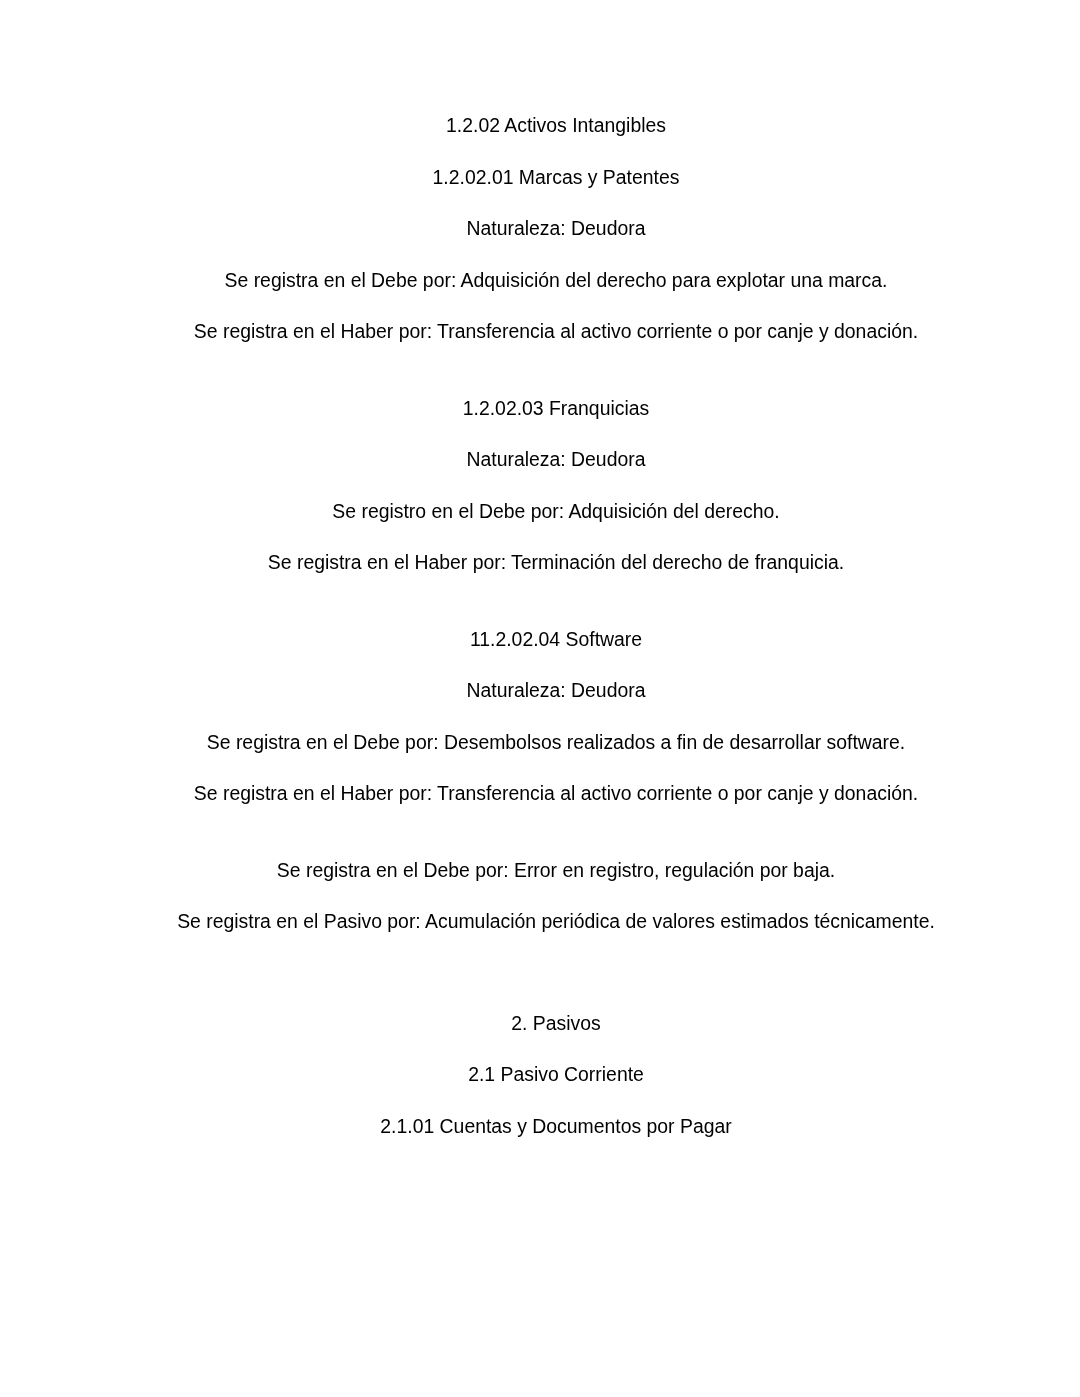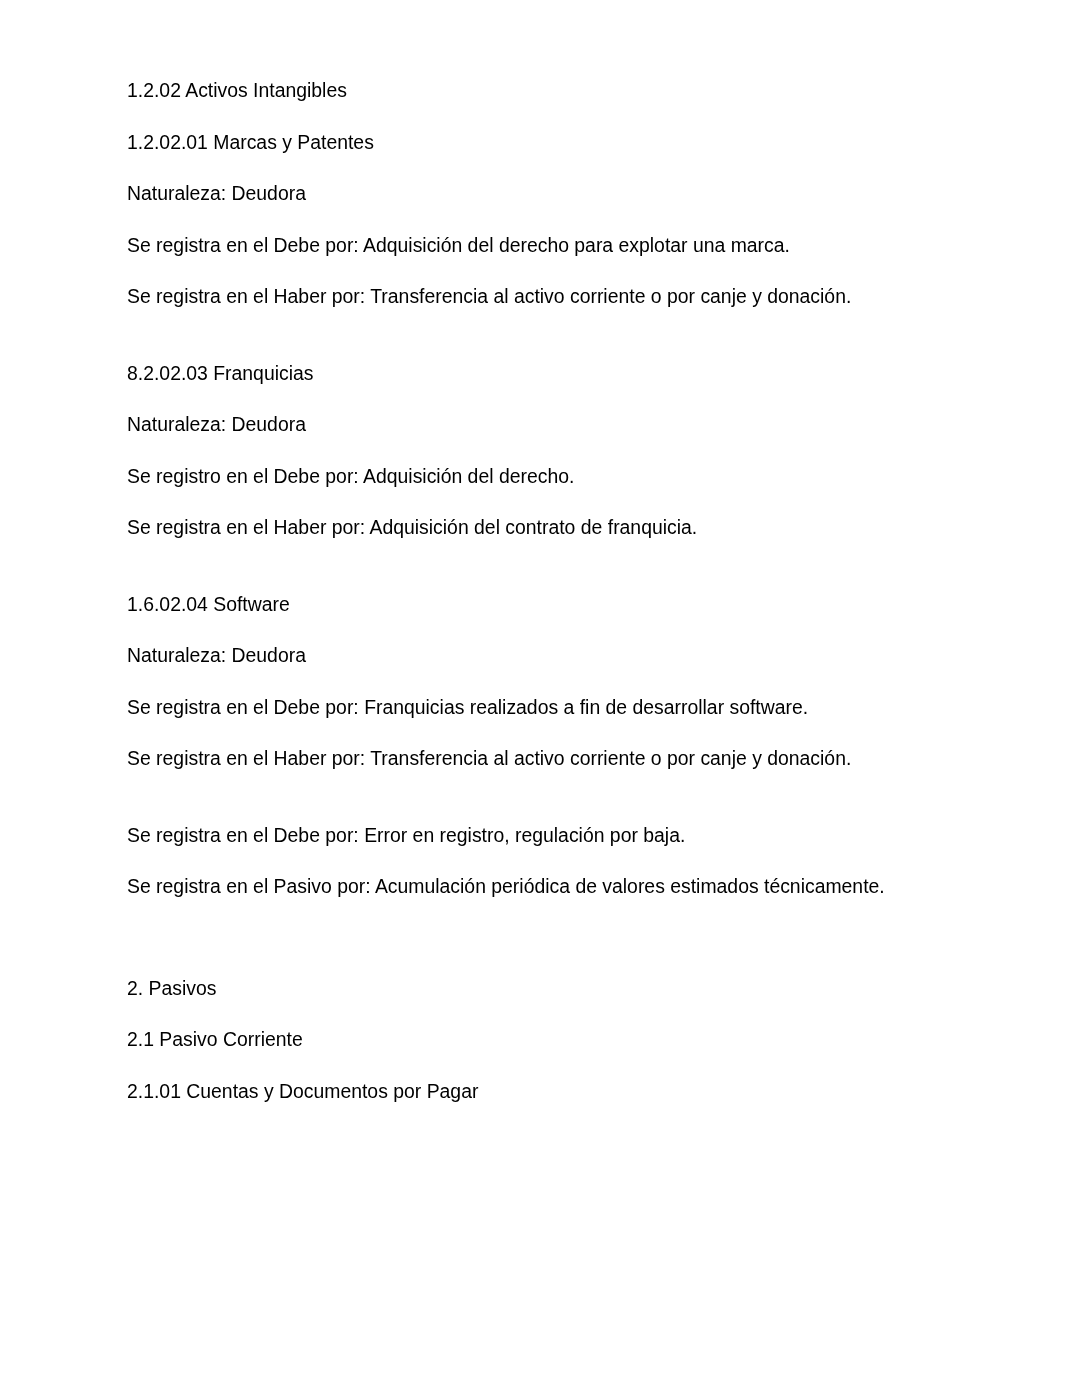--- a/index.html
+++ b/index.html
@@ -11,21 +11,22 @@
     height: 1397px;
     background: #ffffff;
     color: #000000;
     font-family: "Liberation Sans", "DejaVu Sans", sans-serif;
     overflow: hidden;
   }
   .page {
     box-sizing: border-box;
     width: 1080px;
     height: 1237px;
-    padding: 65px 95px 0 127px;
+    padding: 100px 95px 0 127px;
+    text-align: center;
   }
   .doc-line {
     margin: 0;
     font-size: 19.4px;
     line-height: 51.5px;
     white-space: nowrap;
     letter-spacing: 0;
   }
   .section-gap {
     height: 25px;
@@ -43,32 +44,32 @@
     <p class="doc-line">1.2.02 Activos Intangibles</p>
     <p class="doc-line">1.2.02.01 Marcas y Patentes</p>
     <p class="doc-line">Naturaleza: Deudora</p>
     <p class="doc-line">Se registra en el Debe por: Adquisición del derecho para explotar una marca.</p>
     <p class="doc-line">Se registra en el Haber por: Transferencia al activo corriente o por canje y donación.</p>
   </section>
 
   <div class="section-gap"></div>
 
   <section>
-    <p class="doc-line">8.2.02.03 Franquicias</p>
+    <p class="doc-line">1.2.02.03 Franquicias</p>
     <p class="doc-line">Naturaleza: Deudora</p>
     <p class="doc-line">Se registro en el Debe por: Adquisición del derecho.</p>
-    <p class="doc-line">Se registra en el Haber por: Adquisición del contrato de franquicia.</p>
+    <p class="doc-line">Se registra en el Haber por: Terminación del derecho de franquicia.</p>
   </section>
 
   <div class="section-gap"></div>
 
   <section>
-    <p class="doc-line">1.6.02.04 Software</p>
+    <p class="doc-line">11.2.02.04 Software</p>
     <p class="doc-line">Naturaleza: Deudora</p>
-    <p class="doc-line">Se registra en el Debe por: Franquicias realizados a fin de desarrollar software.</p>
+    <p class="doc-line">Se registra en el Debe por: Desembolsos realizados a fin de desarrollar software.</p>
     <p class="doc-line">Se registra en el Haber por: Transferencia al activo corriente o por canje y donación.</p>
   </section>
 
   <div class="section-gap"></div>
 
   <section>
     <p class="doc-line">Se registra en el Debe por: Error en registro, regulación por baja.</p>
     <p class="doc-line">Se registra en el Pasivo por: Acumulación periódica de valores estimados técnicamente.</p>
   </section>
 

